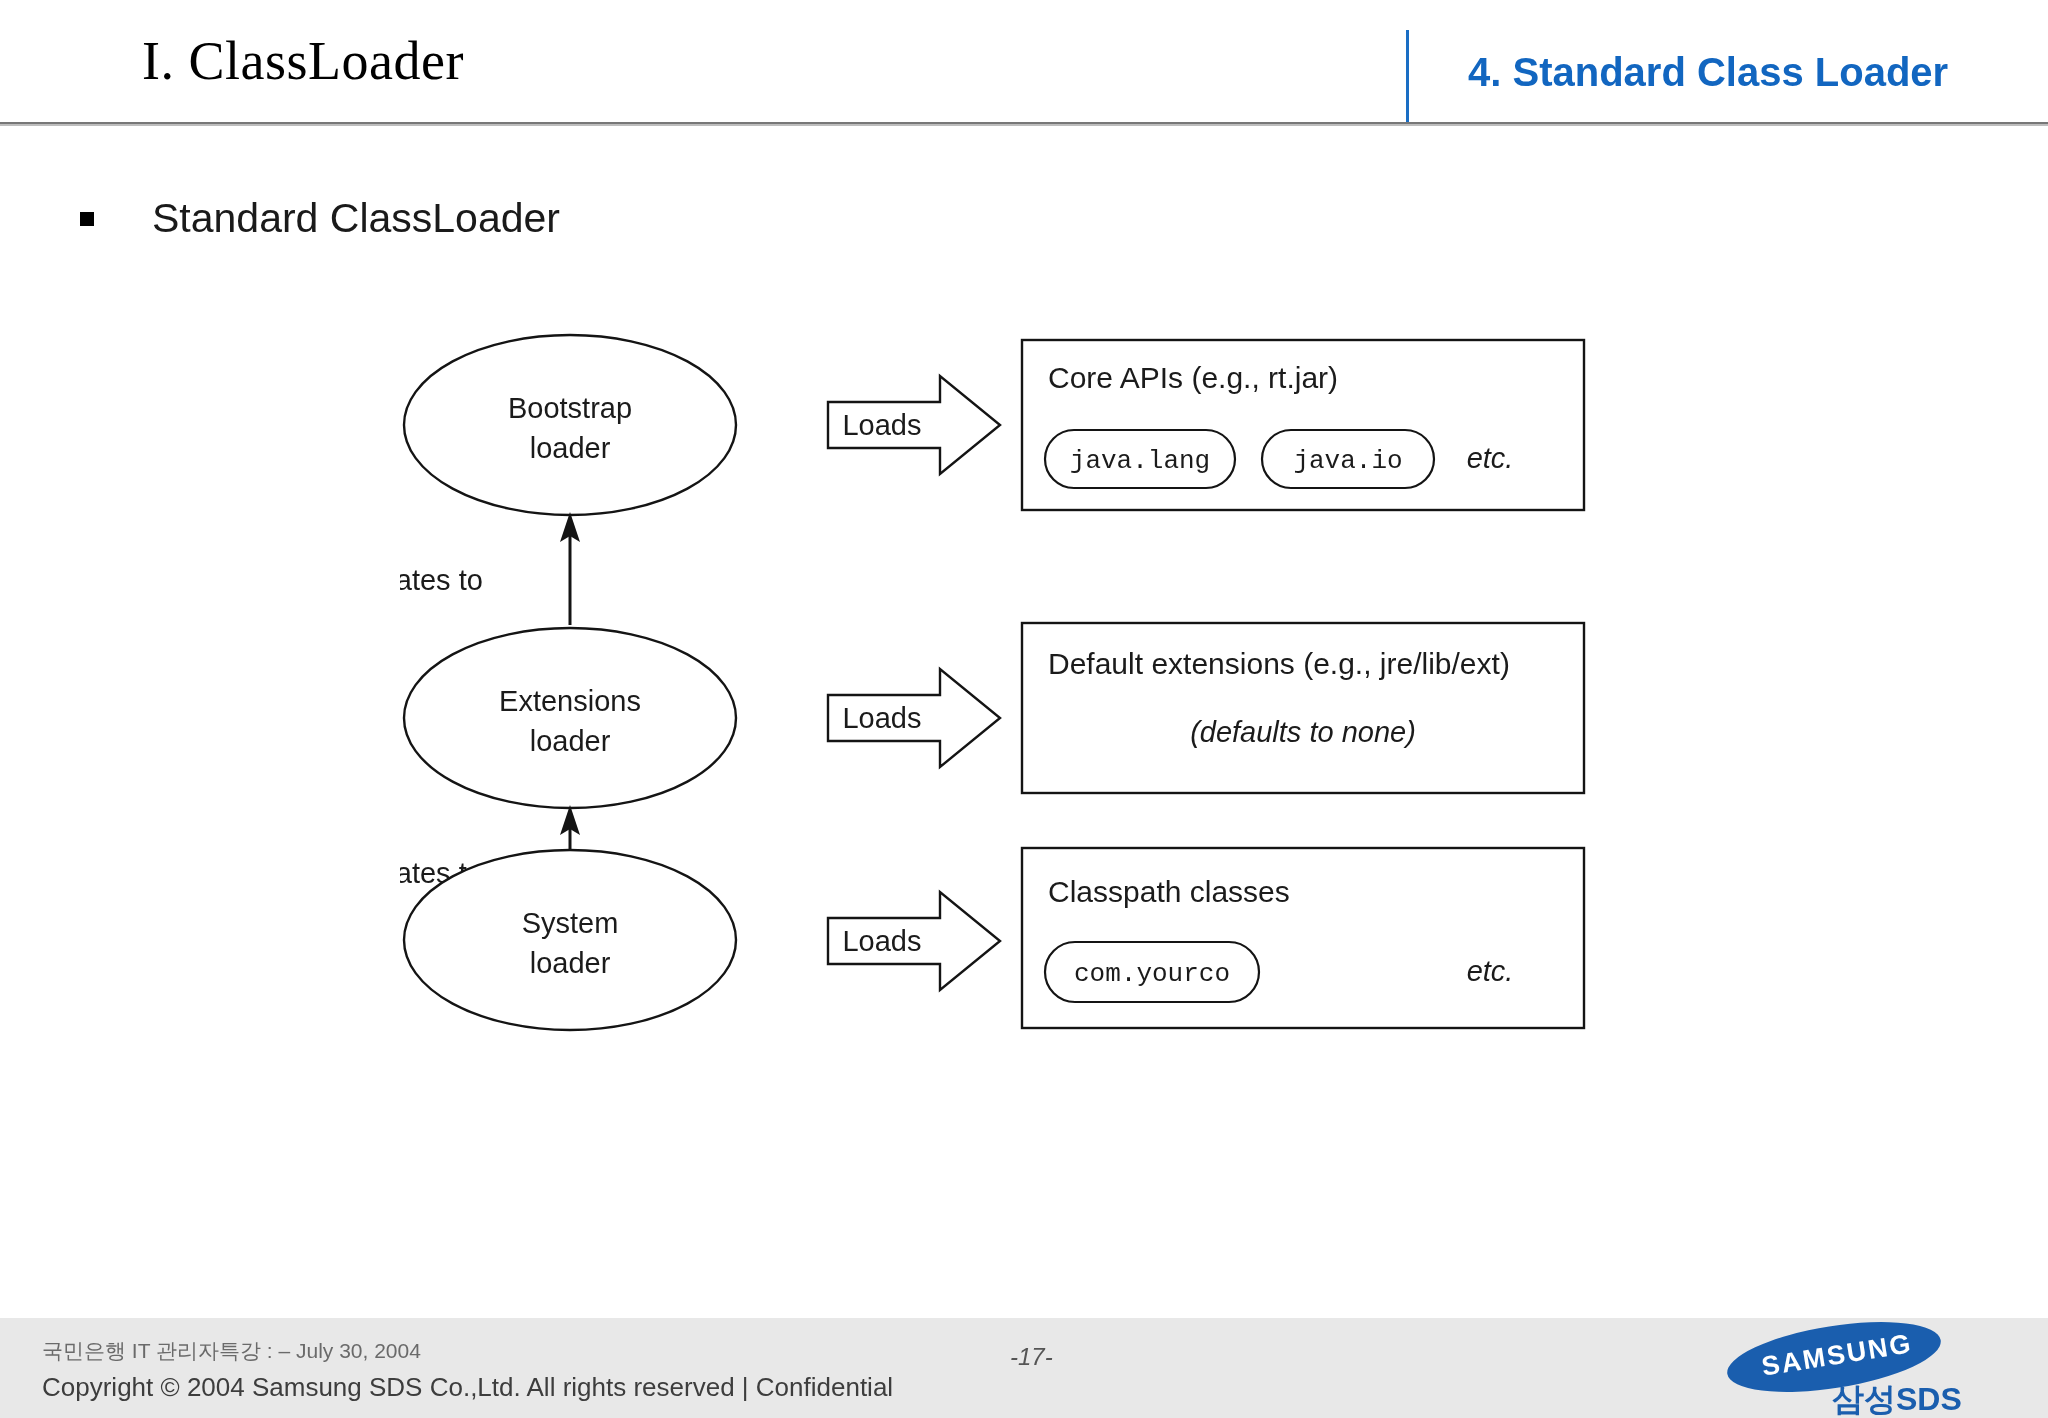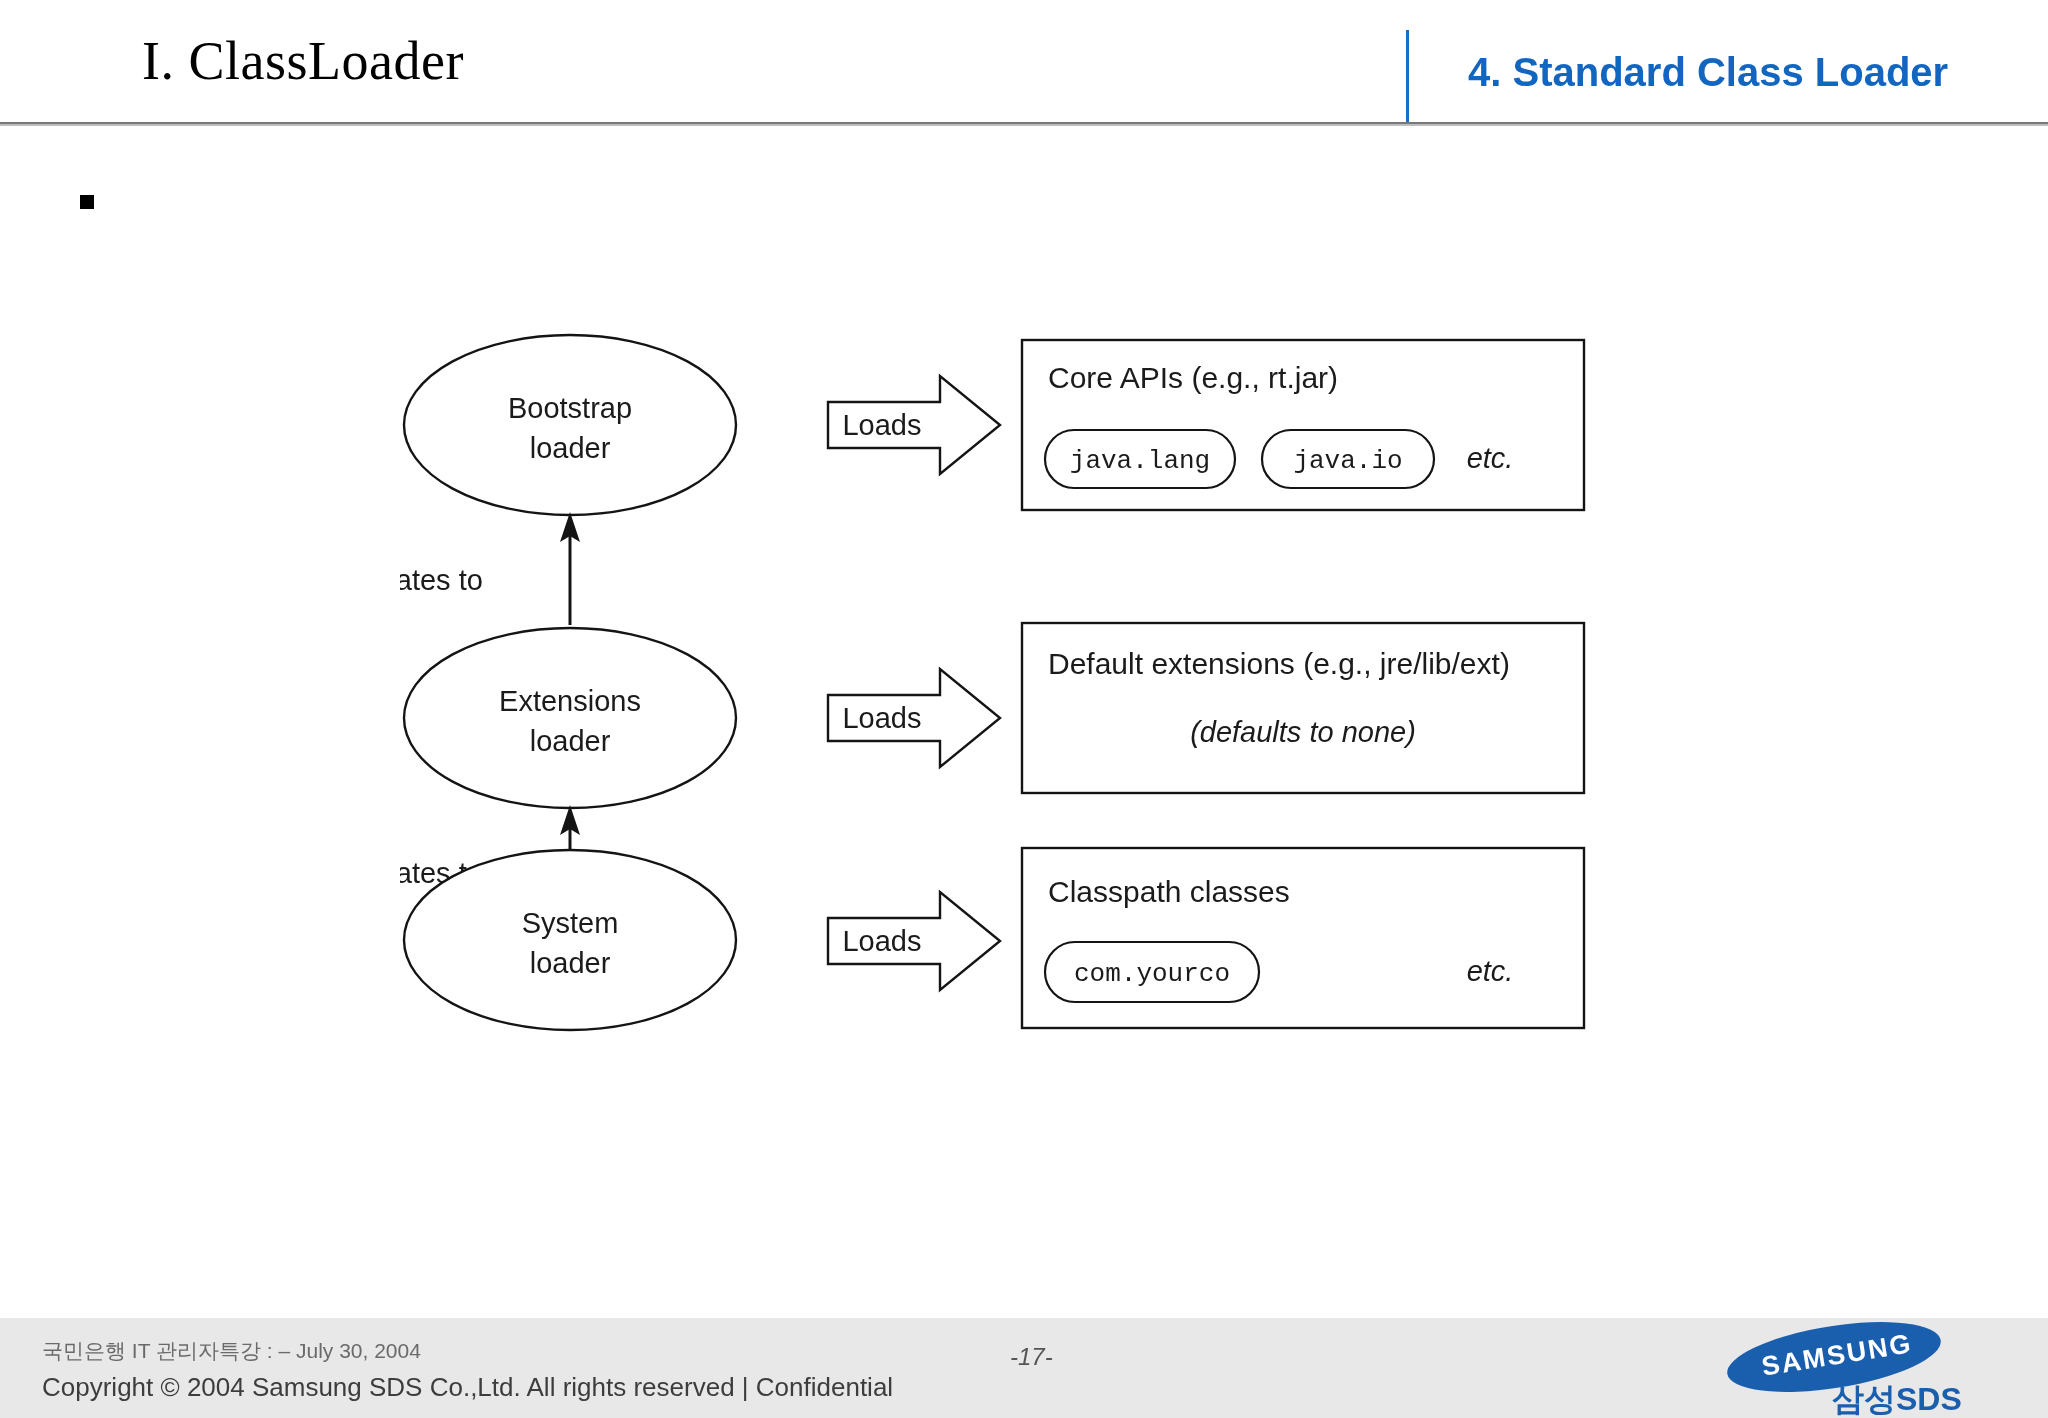--- a/index.html
+++ b/index.html
@@ -195,20 +195,21 @@
 
 <div class="header">
   <div class="slide-title">I. ClassLoader</div>
   <div class="header-divider"></div>
   <div class="section-title">4. Standard Class Loader</div>
   <div class="header-rule"></div>
 </div>
 
 <div class="bullet-row">
   <span class="bullet-mark"></span>
+  <span class="bullet-text">Standard ClassLoader</span>
 </div>
 
 <div class="diagram">
 <svg width="1260" height="780" viewBox="0 0 1260 780" xmlns="http://www.w3.org/2000/svg">
 
   <g>
     <ellipse class="shape" cx="170" cy="95" rx="166" ry="90"></ellipse>
     <text class="svg-label lbl-node" x="170" y="88" text-anchor="middle">Bootstrap</text>
     <text class="svg-label lbl-node" x="170" y="128" text-anchor="middle">loader</text>
   </g>

